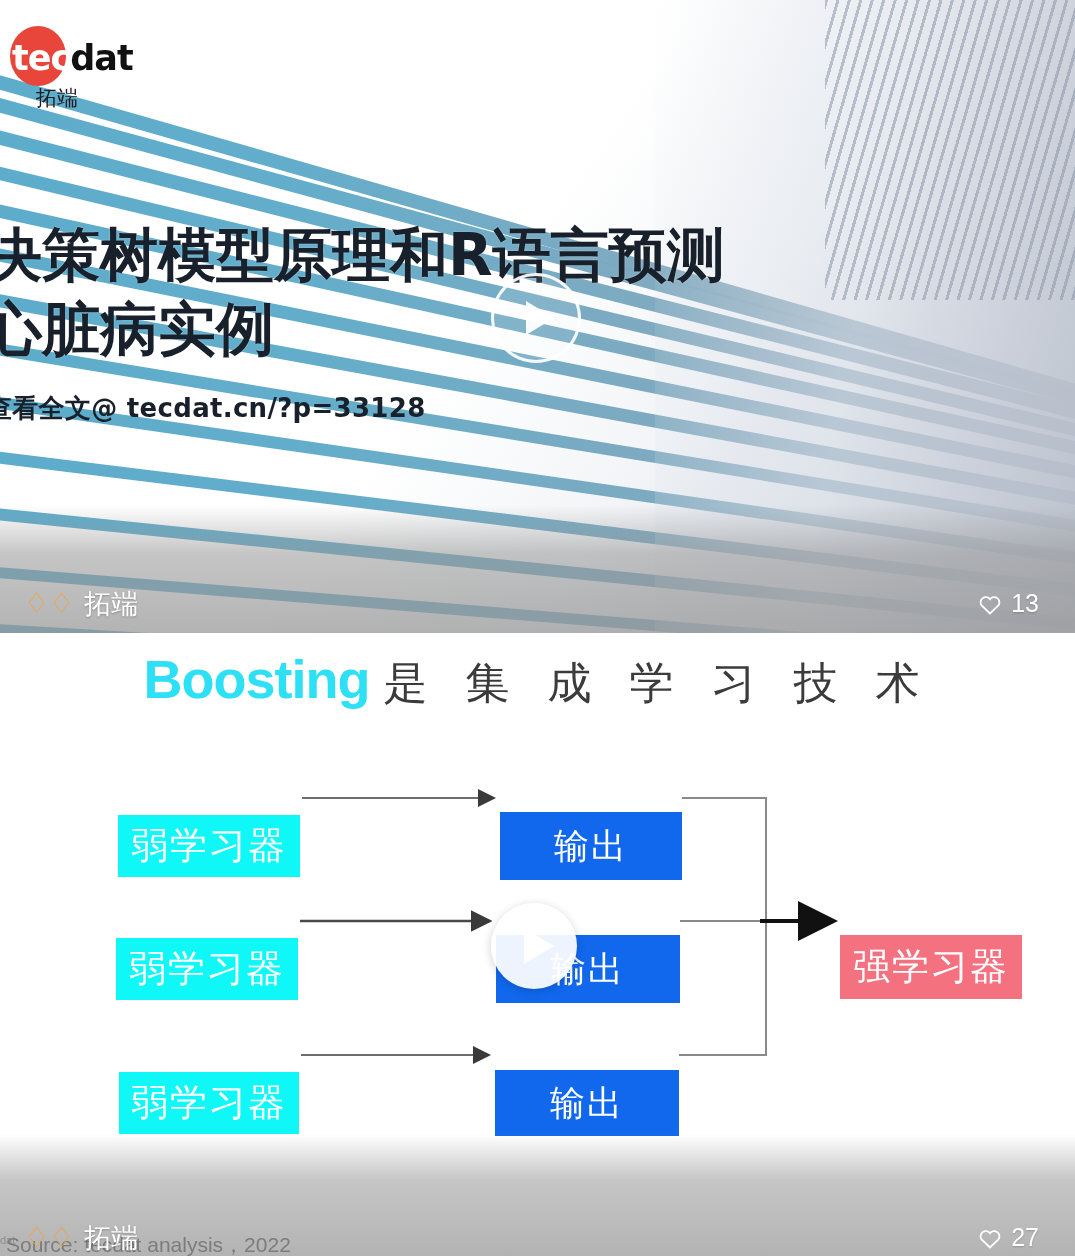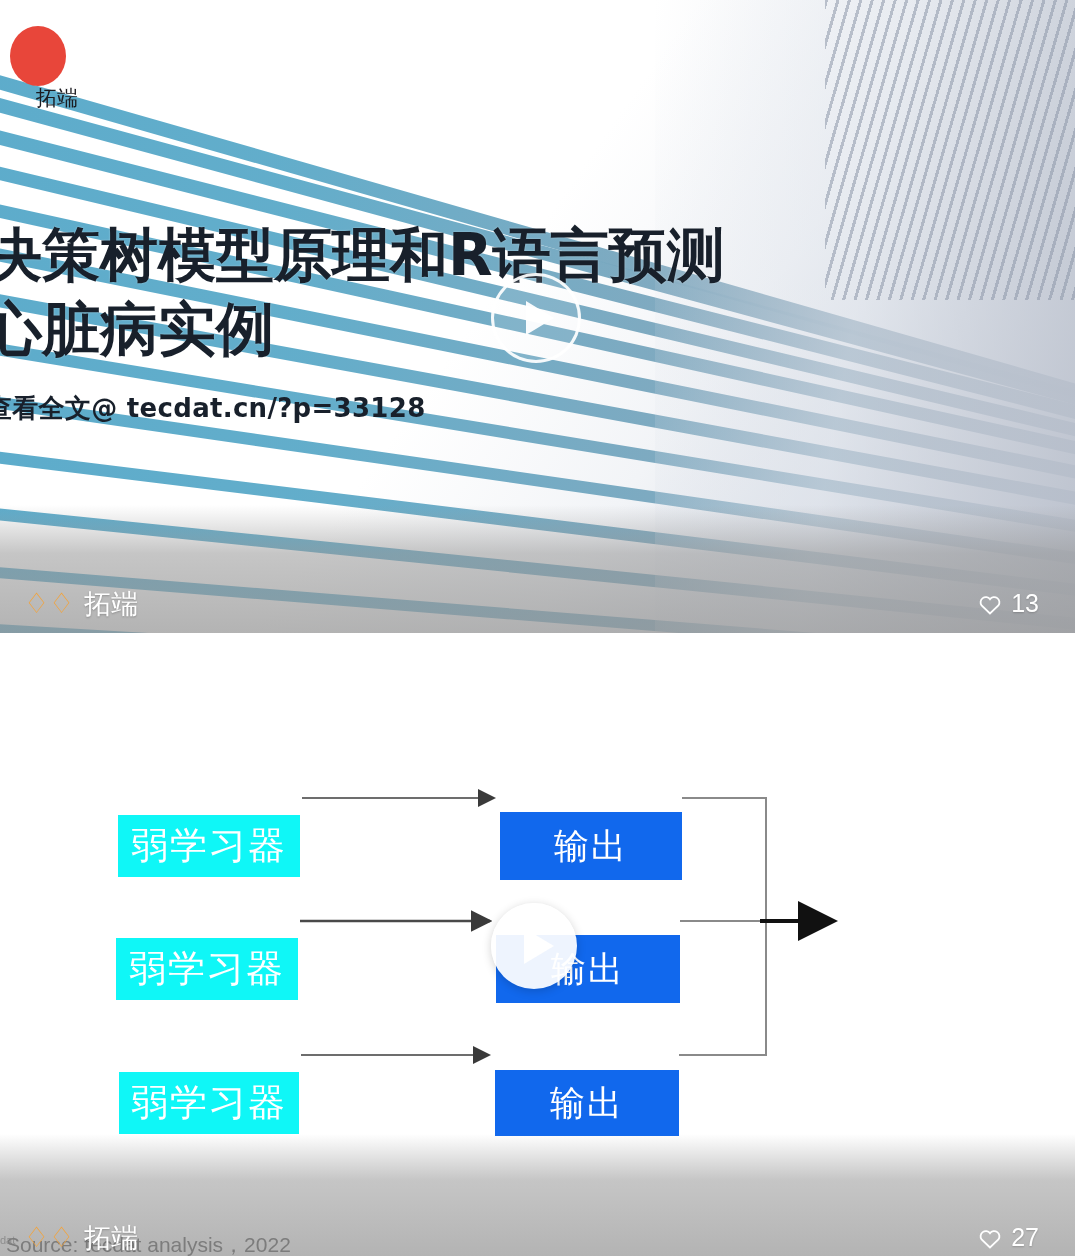--- a/index.html
+++ b/index.html
@@ -201,20 +201,21 @@
     <div class="stripe s11"></div>
     <div class="stripe s12"></div>
     <div class="stripe s13"></div>
 
     <div class="haze"></div>
     <div class="haze2"></div>
   </div>
 
   <div class="brand-logo">
     <div class="brand-dot"></div>
+    <div class="brand-word"><span class="w">tec</span><span>dat</span></div>
     <div class="brand-cn">拓端</div>
   </div>
 
   <div class="v1-title">
     <div>决策树模型原理和R语言预测</div>
     <div>心脏病实例</div>
   </div>
 
   <div class="v1-sub">查看全文@ tecdat.cn/?p=33128</div>
 
@@ -232,20 +233,23 @@
   <div class="likes" style="right:36px;top:589px;">
     <svg class="heart" viewBox="0 0 24 22">
       <path d="M12 20.5 3.6 12.4A5.2 5.2 0 0 1 12 6.2a5.2 5.2 0 0 1 8.4 6.2z" fill="none" stroke="#ffffff" stroke-width="1.8"></path>
     </svg>
     <span>13</span>
   </div>
 </div>
 
 <div class="card2">
 
+  <div class="v2-title">
+    <span class="en">Boosting</span><span class="cn">是 集 成 学 习 技 术</span>
+  </div>
 
   <div class="diagram">
 
     <svg class="wires" viewBox="0 0 1075 400">
       <defs>
         <marker id="ah" markerWidth="9" markerHeight="9" refX="8" refY="4.5" orient="auto">
           <path d="M0,0 L9,4.5 L0,9 z" fill="#3a3a3a"></path>
         </marker>
         <marker id="ahb" markerWidth="10" markerHeight="10" refX="9" refY="5" orient="auto">
           <path d="M0,0 L10,5 L0,10 z" fill="#111111"></path>
@@ -264,20 +268,21 @@
     </svg>
 
     <div class="box weak w1">弱学习器</div>
     <div class="box weak w2">弱学习器</div>
     <div class="box weak w3">弱学习器</div>
 
     <div class="box out o1">输出</div>
     <div class="box out o2">输出</div>
     <div class="box out o3">输出</div>
 
+    <div class="box strong s1b">强学习器</div>
   </div>
 
   <div class="play-filled" style="left:491px;top:269px;">
     <div class="tri2"></div>
   </div>
 
   <div class="bar bar2"></div>
 
   <span class="src-tiny">dat</span>
   <div class="src">Source: tecdat analysis，2022</div>

